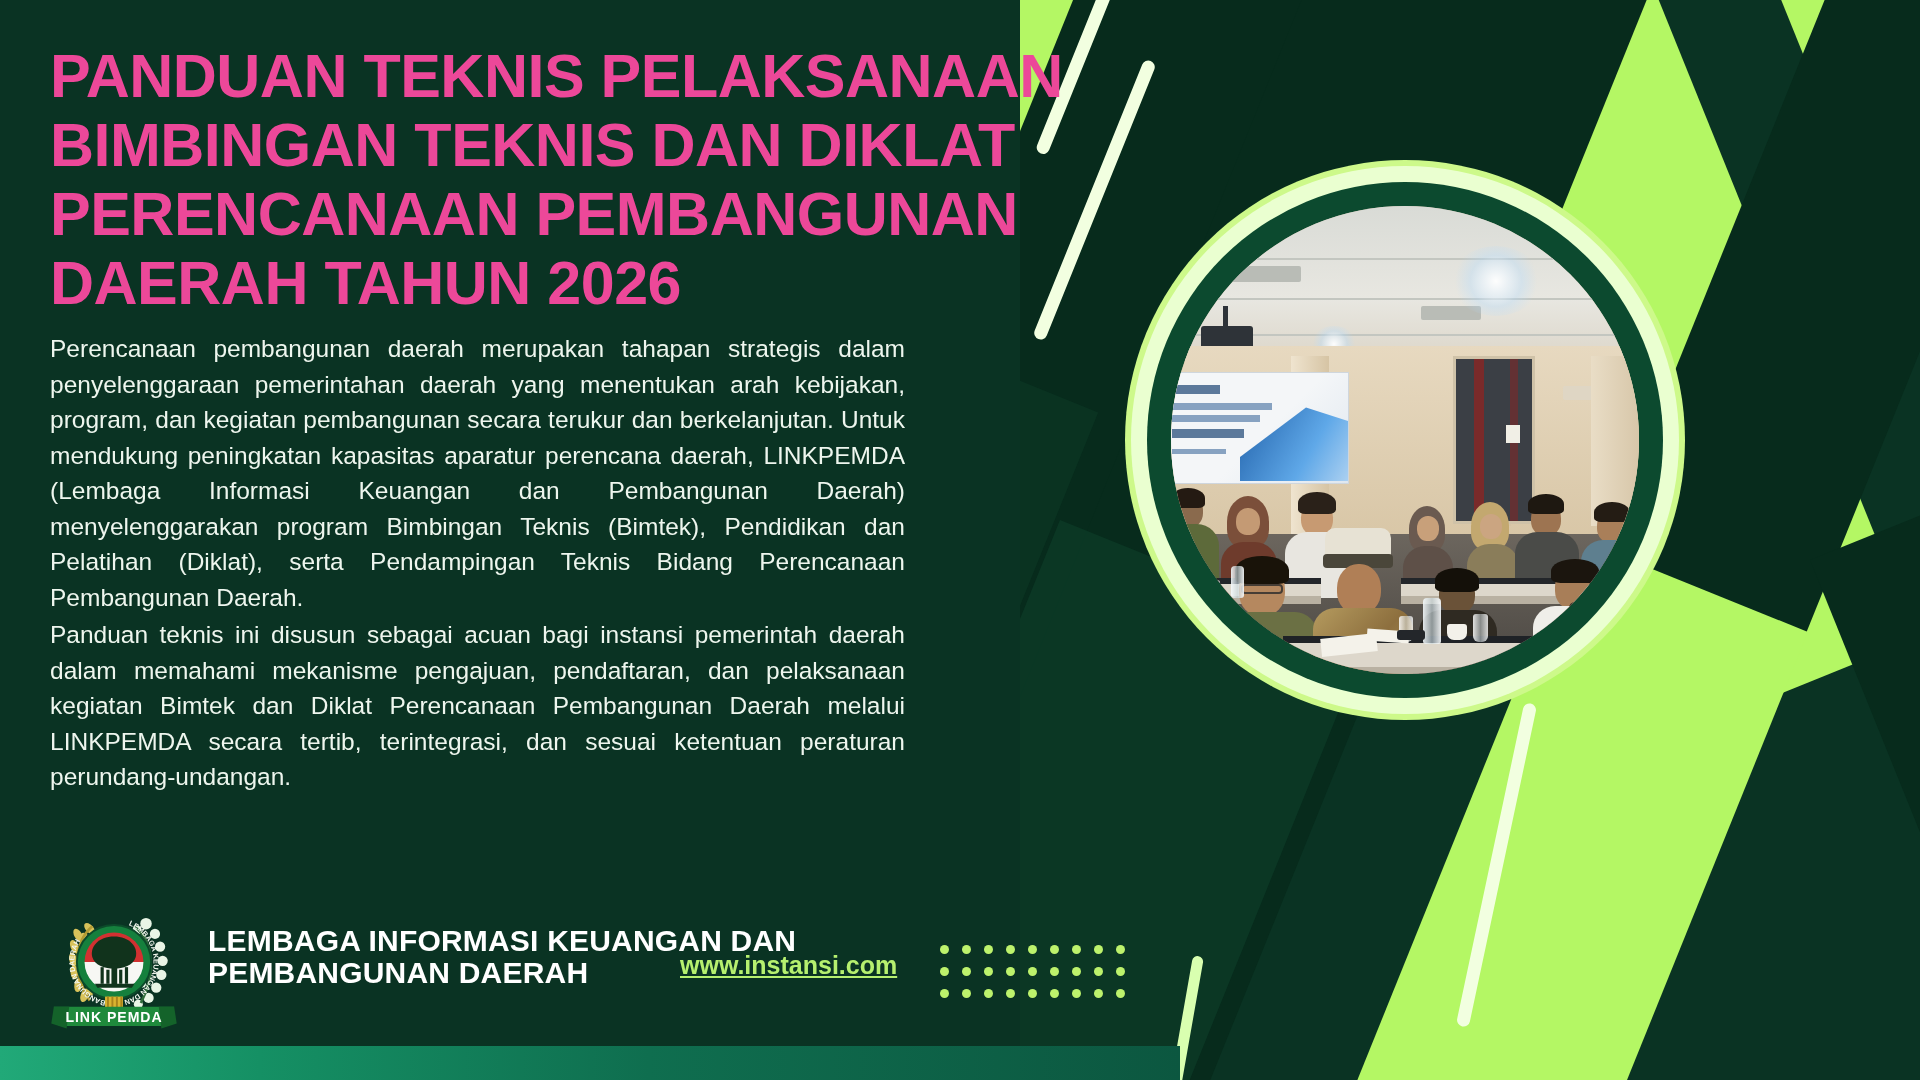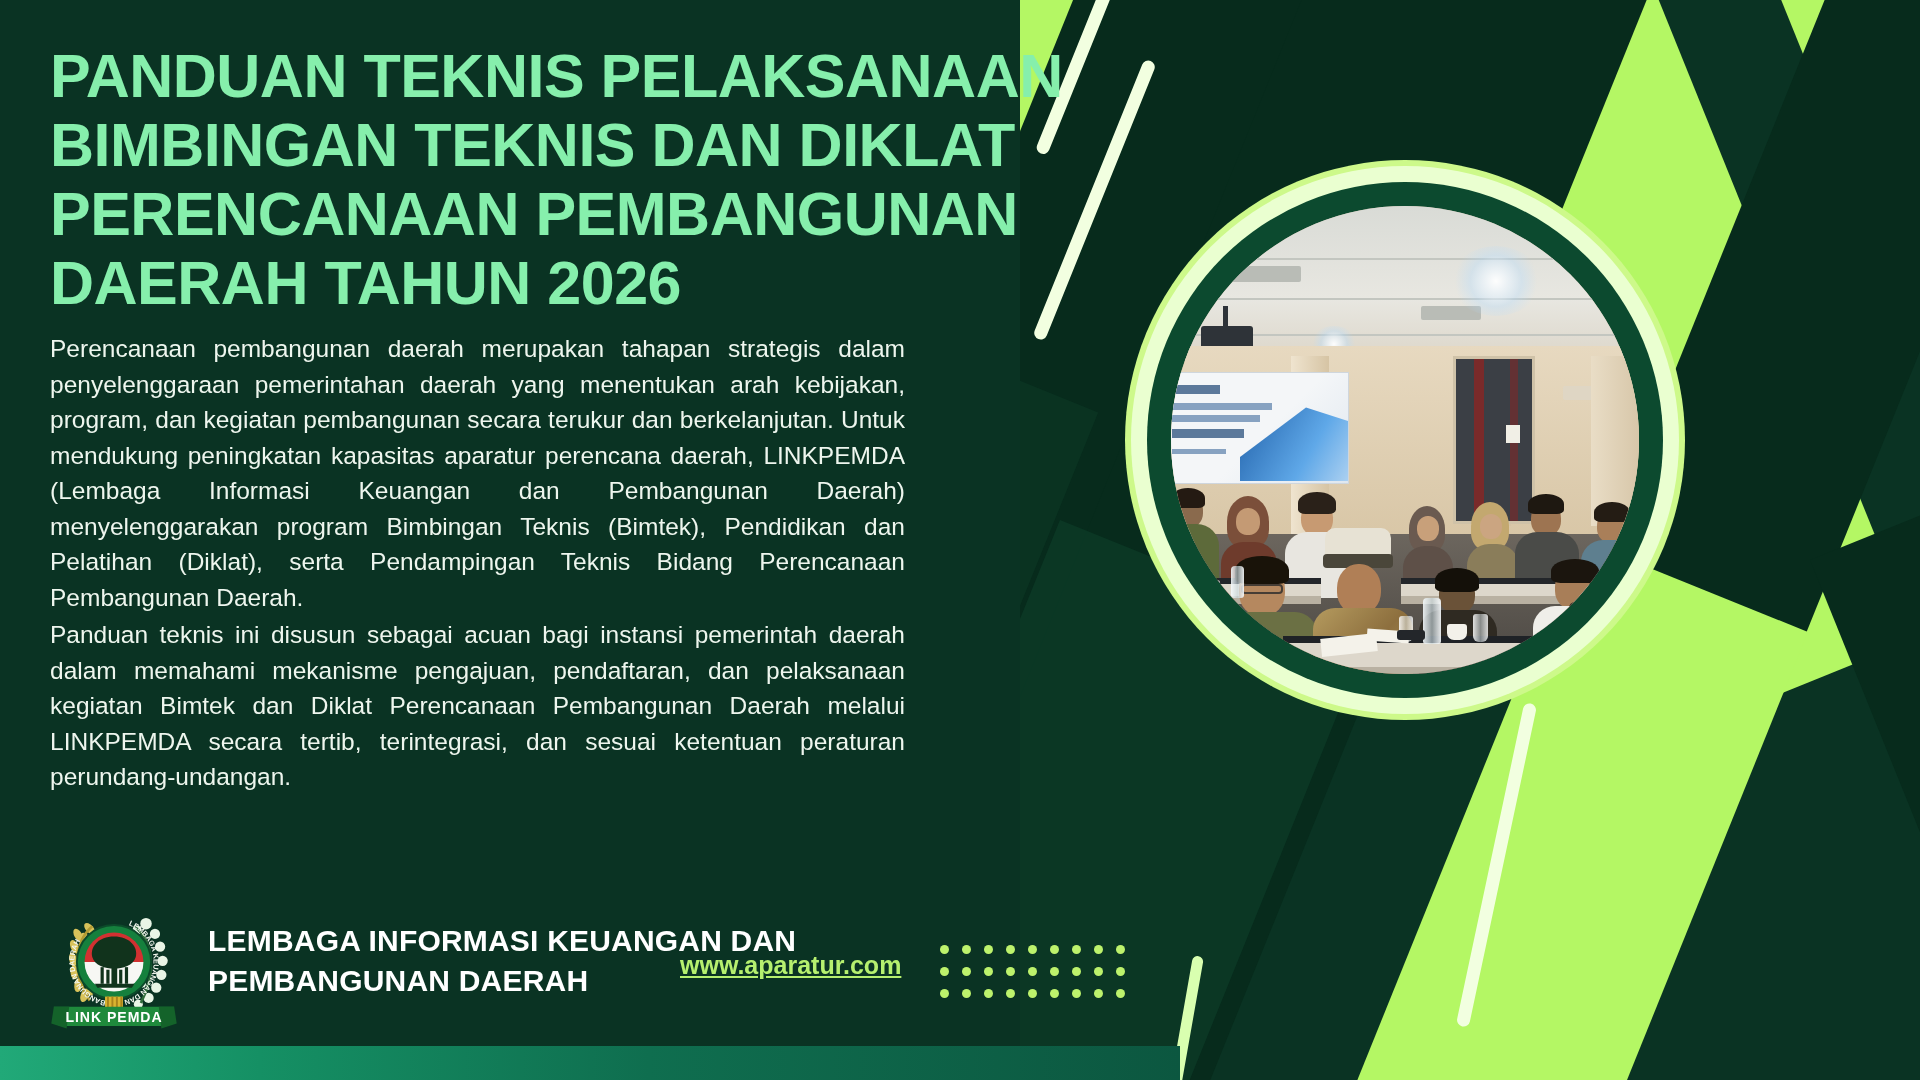--- a/index.html
+++ b/index.html
@@ -134,21 +134,21 @@
   }
   .proj { position:absolute; background:#2e3338; border-radius:3px; }
 
   
   .content {
     position:absolute; left:0; top:0;
     width:1120px; height:1080px;
     padding:42px 0 0 50px;
   }
   h1.title {
-    color:#86efac;
+    color:#ec4899;
     font-size:61px;
     line-height:69px;
     font-weight:bold;
     letter-spacing:-0.5px;
     max-width:1030px;
     text-transform:uppercase;
     font-stretch:condensed;
   }
   .body-copy {
     margin-top:13px;
@@ -458,24 +458,24 @@
 
       <path d="M6 156 L194 156 L186 186 L14 186 Z" fill="#1f8a3c"></path>
       <path d="M6 156 L30 156 L26 190 L2 182 Z" fill="#14632a"></path>
       <path d="M194 156 L170 156 L174 190 L198 182 Z" fill="#14632a"></path>
       <text x="100" y="180" text-anchor="middle" font-family="Liberation Sans, sans-serif" font-size="22" font-weight="bold" fill="#ffffff" letter-spacing="1.5">LINK PEMDA</text>
     </svg>
   </div>
 
   <div class="brand-text">
     <div class="brandname">LEMBAGA INFORMASI KEUANGAN DAN</div>
-    <div class="brandname" style="margin-top:8px">PEMBANGUNAN DAERAH</div>
+    <div class="brandname" style="margin-top:0">PEMBANGUNAN DAERAH</div>
   </div>
 
-  <a class="site" href="#">www.aparatur.com</a>
+  <a class="site" href="#">www.instansi.com</a>
 
   <div class="dots footer-dots">
       <span></span>
       <span></span>
       <span></span>
       <span></span>
       <span></span>
       <span></span>
       <span></span>
       <span></span>

